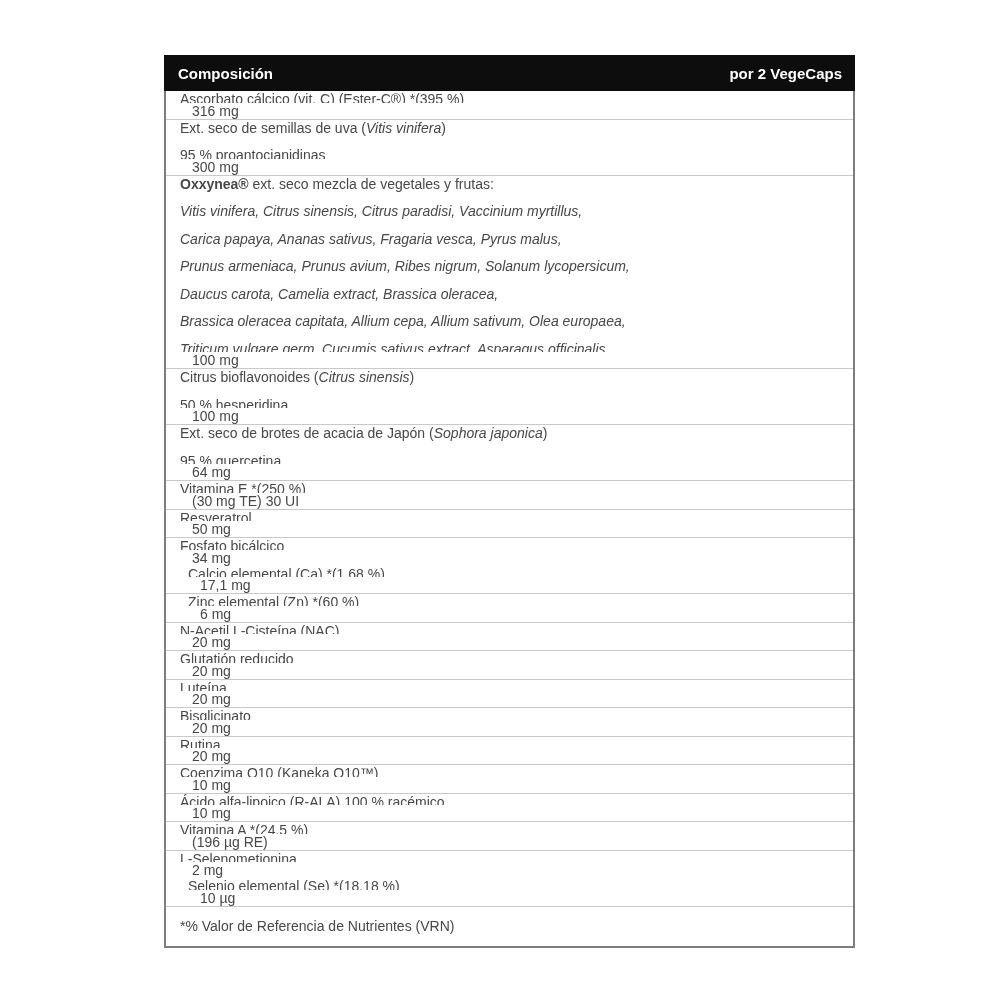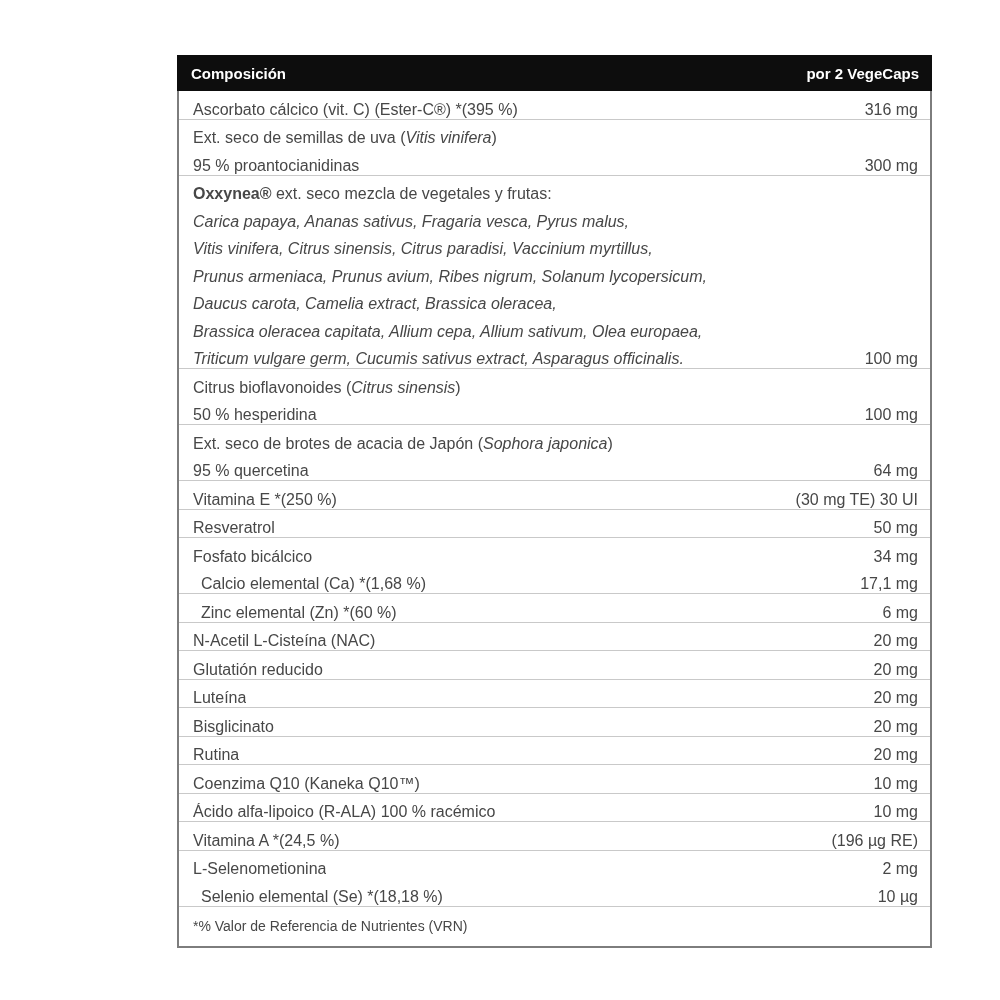--- a/index.html
+++ b/index.html
@@ -12,23 +12,23 @@
   }
   .page {
     position: relative;
     width: 1000px;
     height: 1000px;
     background: #ffffff;
     overflow: hidden;
   }
   .label-table {
     position: absolute;
-    left: 177px;
+    left: 164px;
     top: 55px;
-    width: 755px;
+    width: 691px;
     color: #474747;
   }
   .table-header {
     background: #0d0d0d;
     color: #ffffff;
     height: 36px;
     display: flex;
     justify-content: space-between;
     align-items: center;
     padding: 0 13px 0 14px;
@@ -44,25 +44,26 @@
   }
   .row {
     border-top: 1px solid #c9c9c9;
   }
   .row:first-child {
     border-top: none;
   }
   .line {
     display: flex;
     justify-content: space-between;
-    align-items: flex-end;
+    align-items: flex-start;
     height: 27.5px;
     padding: 0 12px 0 14px;
-    font-size: 16px;
+    font-size: 14px;
     white-space: nowrap;
+    flex-direction: column;
   }
   .line.indent {
     padding-left: 22px;
   }
   .name { overflow: hidden; }
   .value {
     padding-left: 12px;
     flex: 0 0 auto;
   }
   .it { font-style: italic; margin-top: 28px; }
@@ -100,24 +101,24 @@
             <div class="line">
               <span class="name"><span>95 % proantocianidinas</span></span>
               <span class="value">300 mg</span>
             </div>
           </div>
           <div class="row">
             <div class="line">
               <span class="name"><span class="bd">Oxxynea®</span><span> ext. seco mezcla de vegetales y frutas:</span></span>
             </div>
             <div class="line">
+              <span class="name"><span class="it">Vitis vinifera, Citrus sinensis, Citrus paradisi, Vaccinium myrtillus,</span></span>
+            </div>
+            <div class="line">
               <span class="name"><span class="it">Carica papaya, Ananas sativus, Fragaria vesca, Pyrus malus,</span></span>
-            </div>
-            <div class="line">
-              <span class="name"><span class="it">Vitis vinifera, Citrus sinensis, Citrus paradisi, Vaccinium myrtillus,</span></span>
             </div>
             <div class="line">
               <span class="name"><span class="it">Prunus armeniaca, Prunus avium, Ribes nigrum, Solanum lycopersicum,</span></span>
             </div>
             <div class="line">
               <span class="name"><span class="it">Daucus carota, Camelia extract, Brassica oleracea,</span></span>
             </div>
             <div class="line">
               <span class="name"><span class="it">Brassica oleracea capitata, Allium cepa, Allium sativum, Olea europaea,</span></span>
             </div>

